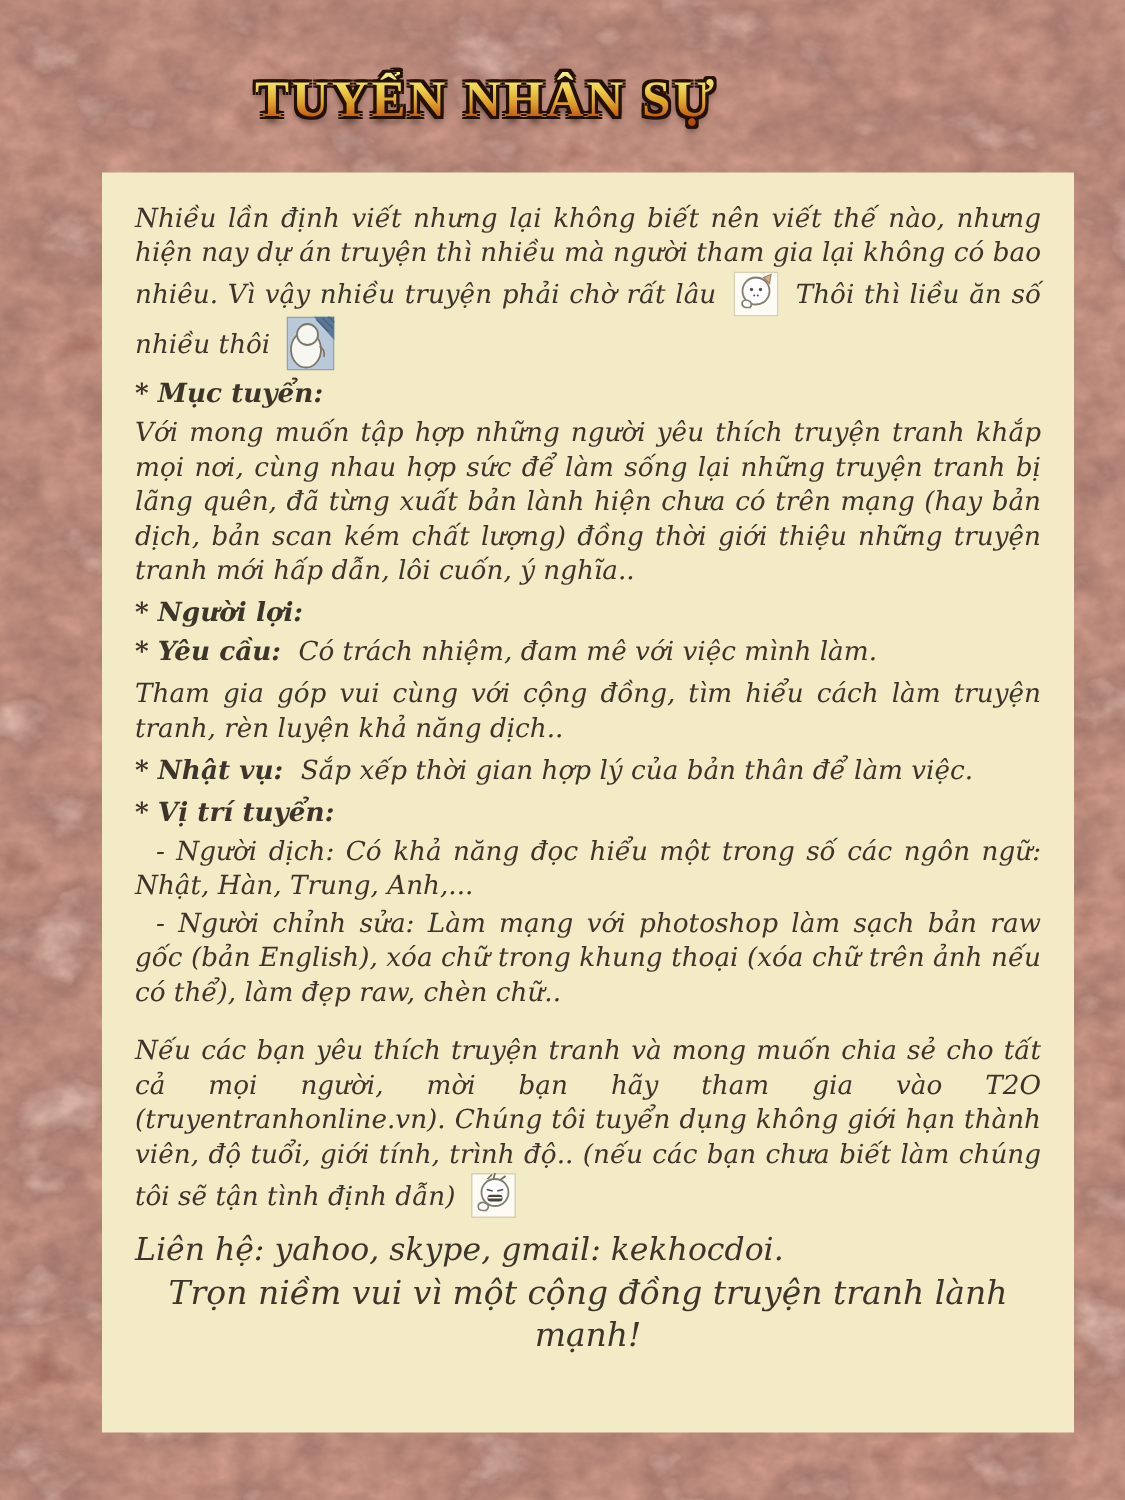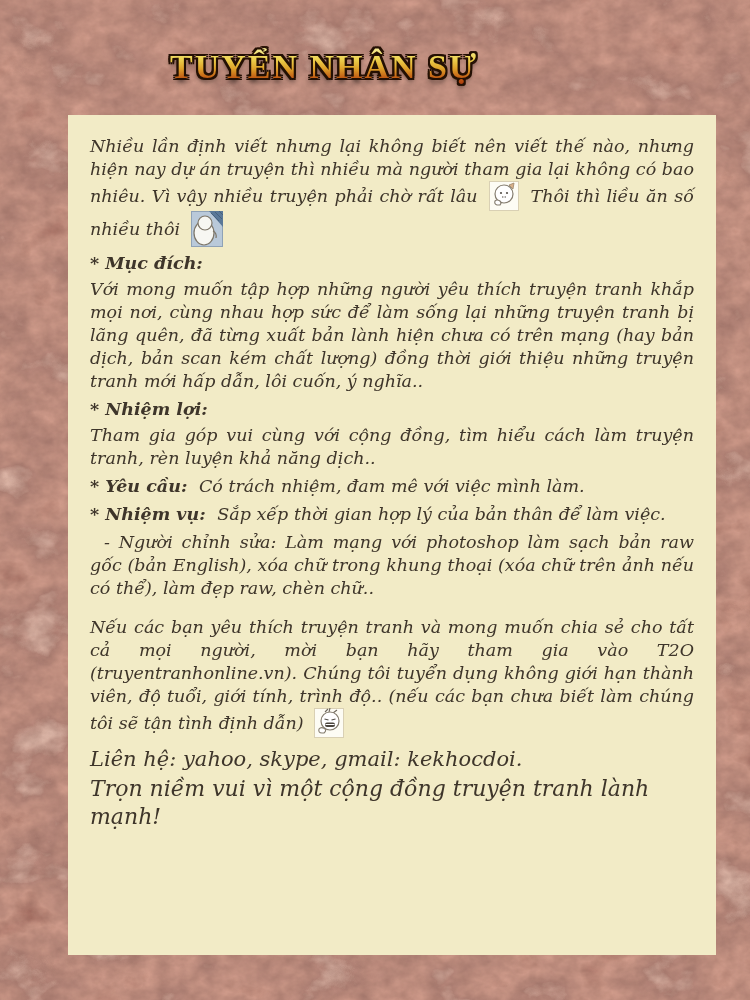--- a/index.html
+++ b/index.html
@@ -34,21 +34,21 @@
     background:#f2ebc6;box-sizing:border-box;padding:20px 22px 0;
     color:#3e352a;font-style:italic;font-size:17.5px;line-height:23px;
     overflow:hidden;
   }
   .para{margin:0 0 5px;text-align:justify;}
   .heading{font-weight:bold;margin:3px 0 3px;text-align:left;}
   .heading-inline{font-weight:bold;margin-right:6px;}
   .item{margin:0 0 2px;text-indent:14px;}
   .closing{margin-top:16px;}
   .contact{text-align:left;font-size:21px;line-height:27px;margin:8px 0 0;}
-  .slogan{text-align:left;font-size:22px;line-height:28px;margin:2px 0 0;}
+  .slogan{text-align:center;font-size:22px;line-height:28px;margin:2px 0 0;}
 
   .emo{display:inline-block;width:30px;height:30px;margin:0 5px;vertical-align:-9px;}
   .emo svg{display:block;width:100%;height:100%;}
   .emo-tall{width:32px;height:36px;vertical-align:-12px;}
 </style>
 </head>
 <body>
 
 <div class="stage">
 
@@ -100,36 +100,38 @@
           <rect x="0.5" y="0.5" width="31" height="35" fill="#b9c9d9" stroke="#8fa2b6"></rect>
           <path d="M18 0 L32 0 L32 16 Z" fill="#5a7898"></path>
           <path d="M20 2 l8 8 M24 1 l7 7 M28 0 l4 4" stroke="#46627e" stroke-width="1"></path>
           <ellipse cx="13" cy="22" rx="10" ry="12" fill="#f7f7f2" stroke="#7d7668" stroke-width="1.2"></ellipse>
           <circle cx="14" cy="12" r="7" fill="#f7f7f2" stroke="#7d7668" stroke-width="1.2"></circle>
           <path d="M22 20 q4 2 3 7" fill="none" stroke="#7d7668" stroke-width="1.2"></path>
         </svg>
       </span>
     </p>
 
-    <p class="heading">* Mục đích:</p>
+    <p class="heading">* Mục tuyển:</p>
     <p class="para">Với mong muốn tập hợp những người yêu thích truyện tranh khắp mọi nơi, cùng nhau hợp sức để làm sống lại những truyện tranh bị lãng quên, đã từng xuất bản lành hiện chưa có trên mạng (hay bản dịch, bản scan kém chất lượng) đồng thời giới thiệu những truyện tranh mới hấp dẫn, lôi cuốn, ý nghĩa..</p>
 
-    <p class="heading">* Nhiệm lợi:</p>
-    <p class="para">Tham gia góp vui cùng với cộng đồng, tìm hiểu cách làm truyện tranh, rèn luyện khả năng dịch..</p>
-
+    <p class="heading">* Người lợi:</p>
     <p class="para">
       <span class="heading-inline">* Yêu cầu:</span>
       <span>Có trách nhiệm, đam mê với việc mình làm.</span>
     </p>
 
+    <p class="para">Tham gia góp vui cùng với cộng đồng, tìm hiểu cách làm truyện tranh, rèn luyện khả năng dịch..</p>
+
     <p class="para">
-      <span class="heading-inline">* Nhiệm vụ:</span>
+      <span class="heading-inline">* Nhật vụ:</span>
       <span>Sắp xếp thời gian hợp lý của bản thân để làm việc.</span>
     </p>
 
+    <p class="heading">* Vị trí tuyển:</p>
+    <p class="para item">- Người dịch: Có khả năng đọc hiểu một trong số các ngôn ngữ: Nhật, Hàn, Trung, Anh,...</p>
     <p class="para item">- Người chỉnh sửa: Làm mạng với photoshop làm sạch bản raw gốc (bản English), xóa chữ trong khung thoại (xóa chữ trên ảnh nếu có thể), làm đẹp raw, chèn chữ..</p>
 
     <p class="para closing">
       <span>Nếu các bạn yêu thích truyện tranh và mong muốn chia sẻ cho tất cả mọi người, mời bạn hãy tham gia vào T2O (truyentranhonline.vn). Chúng tôi tuyển dụng không giới hạn thành viên, độ tuổi, giới tính, trình độ.. (nếu các bạn chưa biết làm chúng tôi sẽ tận tình định dẫn)</span>
       <span class="emo">
         <svg viewBox="0 0 30 30">
           <rect x="0.5" y="0.5" width="29" height="29" fill="#fdfcf4" stroke="#d9d0b4"></rect>
           <path d="M11 4 l3 -3 M15 4 l1 -4 M19 5 l4 -3" stroke="#6e675c" stroke-width="1.1" fill="none"></path>
           <circle cx="16" cy="13" r="9" fill="#ffffff" stroke="#847c6e" stroke-width="1.2"></circle>
           <path d="M10.5 11 l4 1 M21.5 11 l-4 1" stroke="#55504a" stroke-width="1.2"></path>

